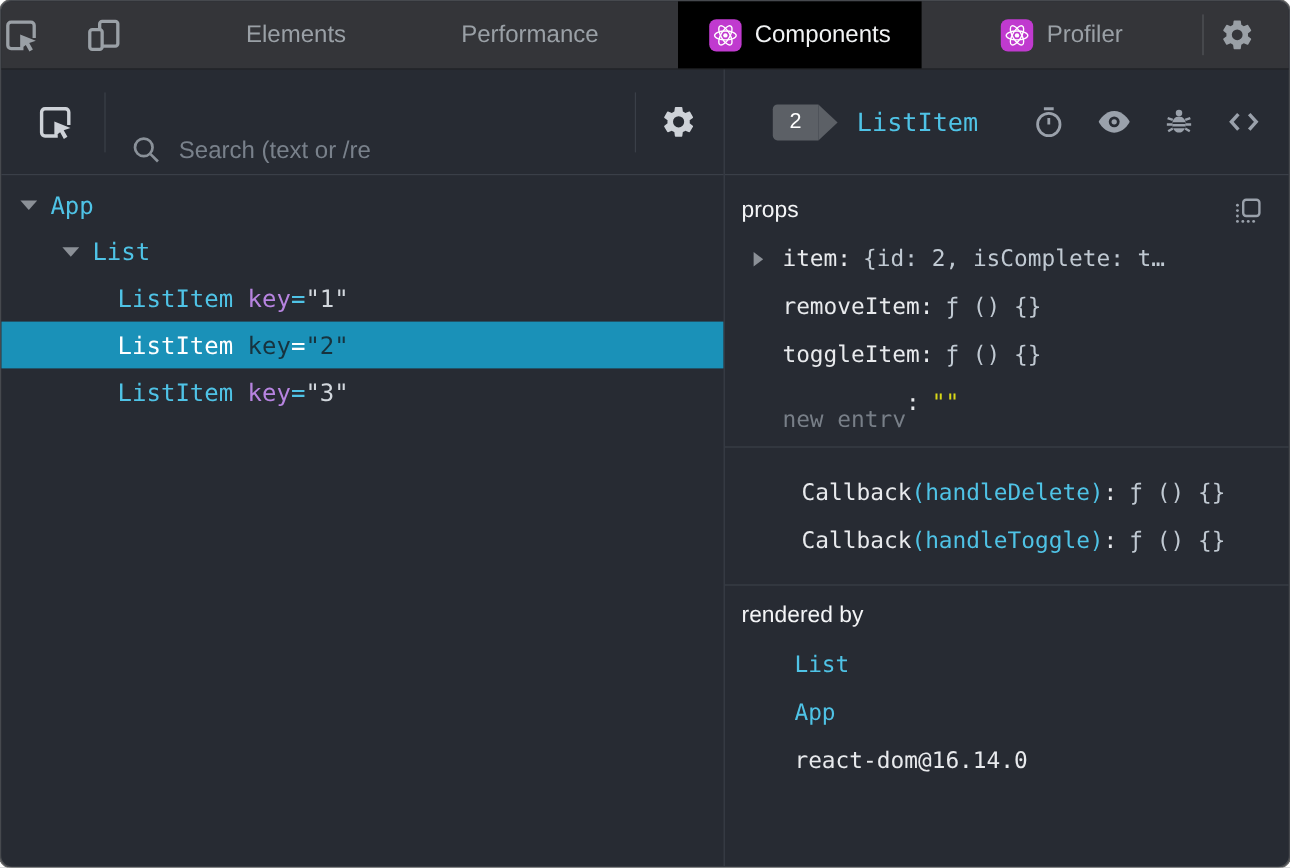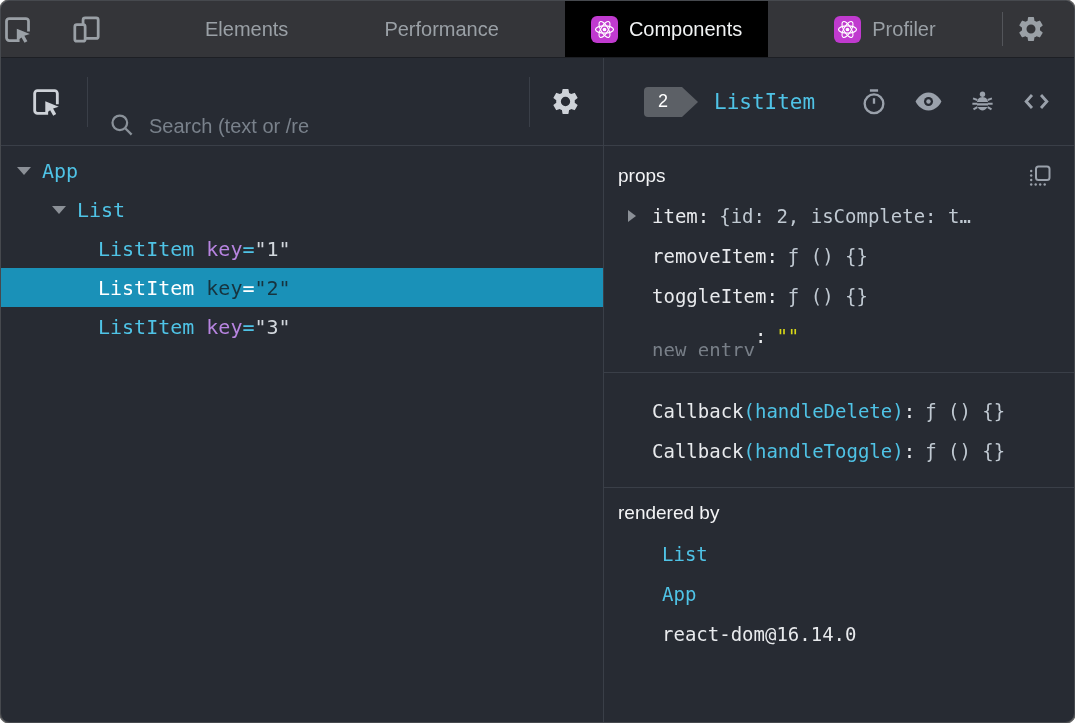--- a/index.html
+++ b/index.html
@@ -92,21 +92,21 @@
     padding-left:34px;font-family:"DejaVu Sans Mono",monospace;font-size:19px;
     white-space:nowrap;overflow:hidden;}
   .expander{position:absolute;left:10px;width:0;height:0;
     border-top:6px solid transparent;border-bottom:6px solid transparent;
     border-left:8px solid #8b9097;cursor:pointer;}
   .pname{color:var(--name-text);}
   .pname.muted{color:var(--muted-text);margin-top:28px;}
   .pcolon{color:var(--name-text);margin-right:10px;}
   .pvalue{color:var(--value-gray);overflow:hidden;text-overflow:clip;}
   .pvalue.yellow{color:var(--yellow-value);}
-  .hookname{color:var(--name-text);}
+  .hookname{color:var(--name-text);margin-left:16px;}
   .hooksub{color:var(--accent-cyan);}
   .rb-row{height:40px;display:flex;align-items:center;padding-left:44px;
     font-family:"DejaVu Sans Mono",monospace;font-size:19px;}
   .rb-link{color:var(--accent-cyan);cursor:pointer;}
   .rb-plain{color:var(--name-text);}
   .rendered-head{height:32px;display:flex;}
 </style>
 </head>
 <body>
 

